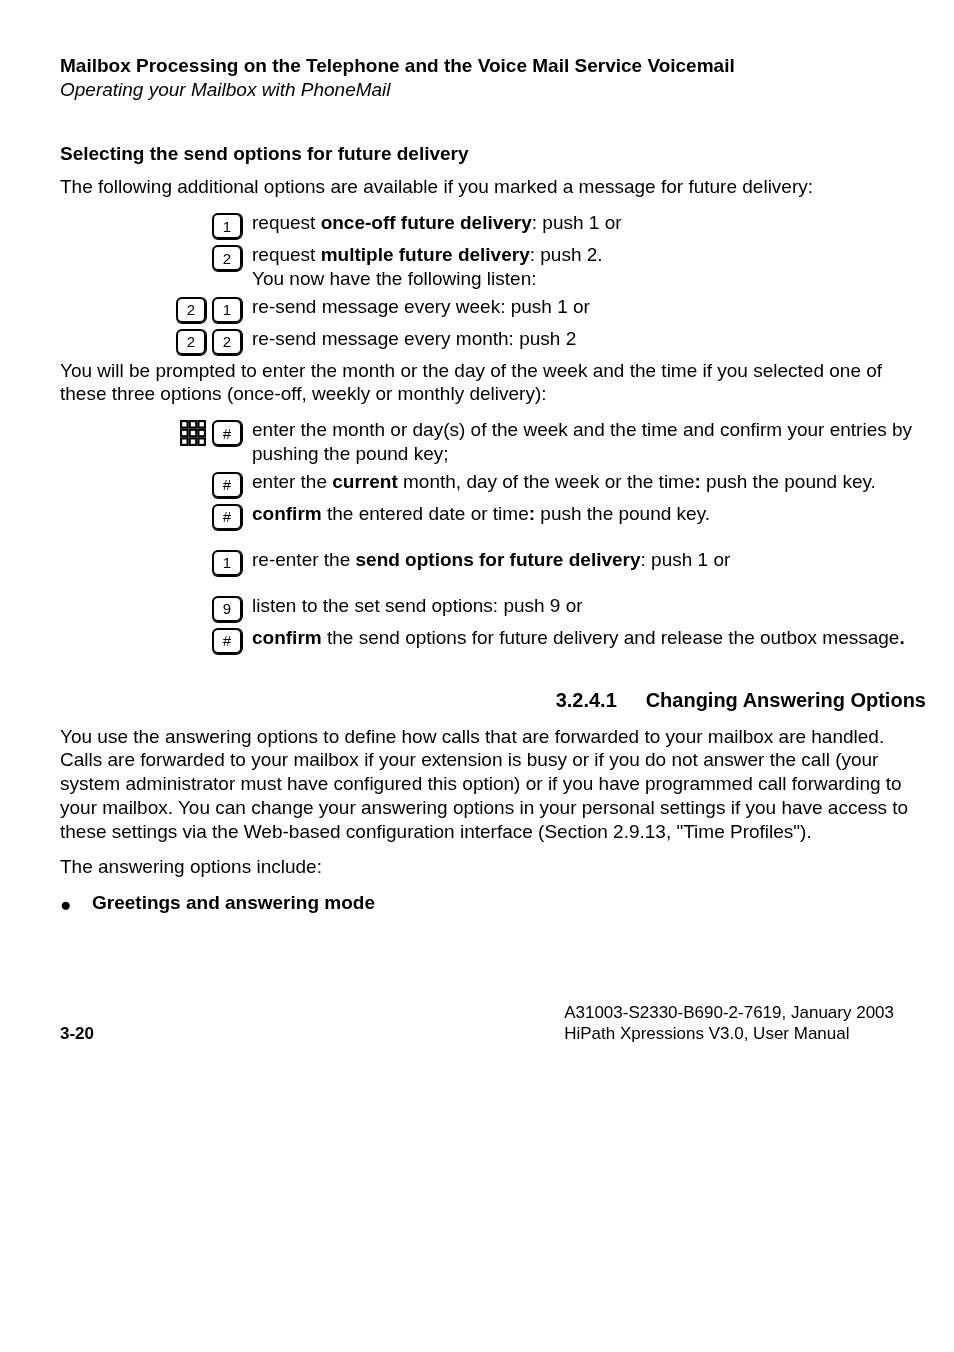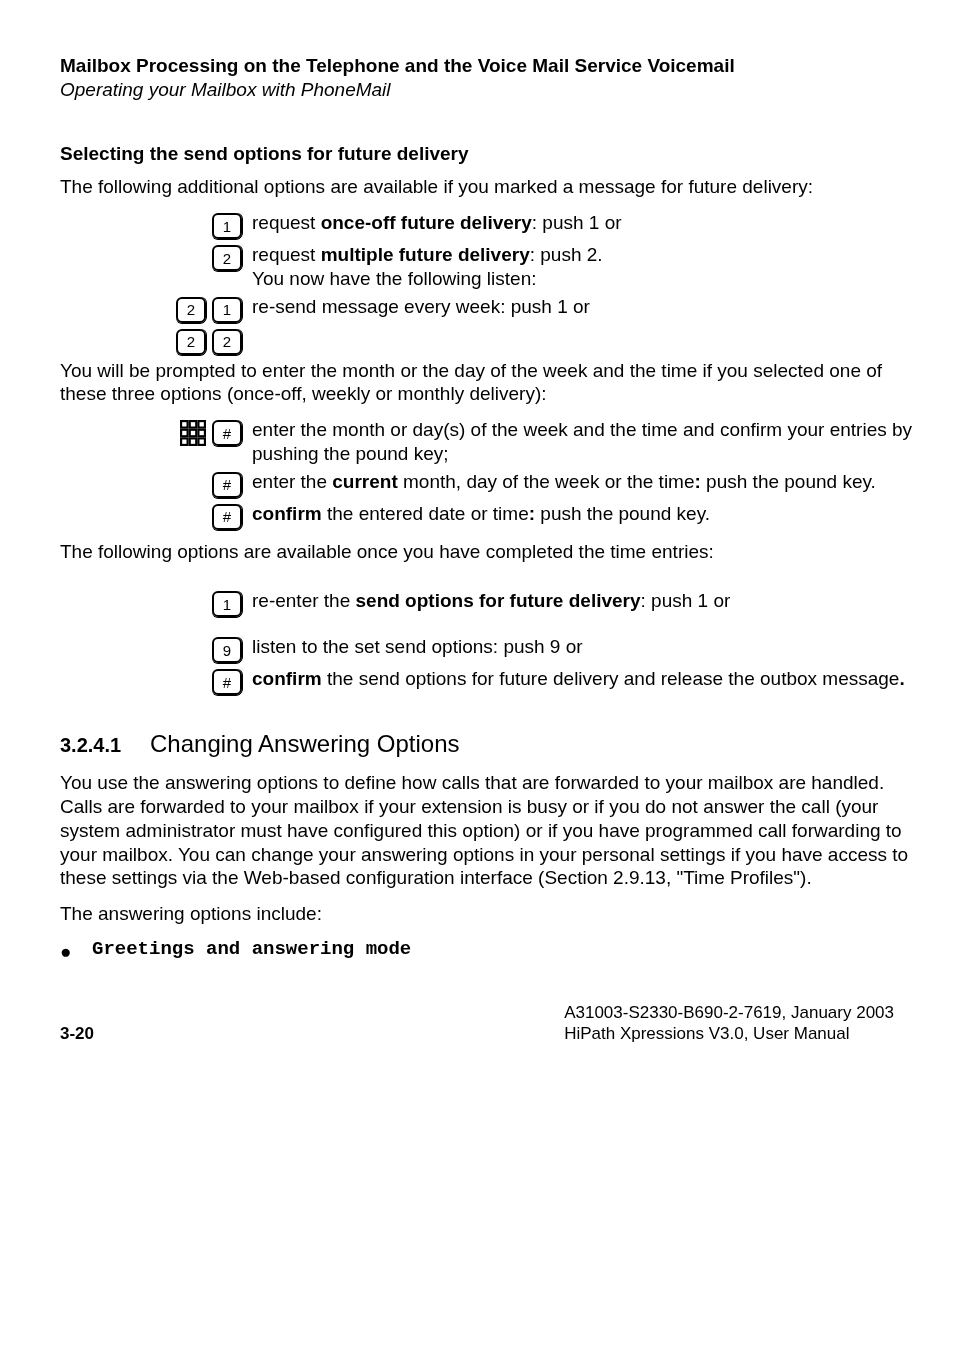--- a/index.html
+++ b/index.html
@@ -54,26 +54,26 @@
     box-shadow: 1px 0 0 #000, 0 1px 0 #000;
     position: relative;
   }
   .key-inner { position: relative; top: 0; }
   .keypad-icon {
     width: 26px;
     height: 26px;
     display: inline-block;
   }
   .keypad-icon svg { width: 100%; height: 100%; }
-  .sect-num-row { display:flex; align-items:baseline; margin-top: 34px; margin-bottom: 12px; }
+  .sect-num-row { display:flex; align-items:baseline; margin-top: 34px; margin-bottom: 12px; justify-content: flex-end; }
   .sect-num { font-weight: bold; width: 90px; flex:0 0 auto; font-size: 20px; }
-  .sect-title { font-weight: normal; font-size: 24px; }
+  .sect-title { font-weight: bold; font-size: 20px; }
   .bullet-row { display:flex; align-items:flex-start; margin-top:10px; }
   .bullet-dot { width: 32px; flex:0 0 auto; font-size: 19px; line-height:1; padding-top:4px;}
-  .bullet-body { flex:1 1 auto;font-family:Liberation Mono, monospace; }
+  .bullet-body { flex:1 1 auto; }
   .bold { font-weight: bold; }
   .footer {
     position: absolute;
     bottom: 40px;
     left: 60px;
     right: 60px;
     display: flex;
     justify-content: space-between;
     align-items: flex-end;
     font-size: 17px;
@@ -131,20 +131,21 @@
 
     <div class="row">
       <div class="keycol">
         <span class="key">
             <span class="key-inner">2</span>
           </span>
         <span class="key">
             <span class="key-inner">2</span>
           </span>
       </div>
+      <div class="txtcol">re-send message every month: push 2</div>
     </div>
 
   </div>
 
   <div class="para" style="margin-top:3px;">You will be prompted to enter the month or the day of the week and the time if you selected one of these three options (once-off, weekly or monthly delivery):</div>
 
   <div class="steps">
 
     <div class="row">
       <div class="keycol">
@@ -187,21 +188,20 @@
             <span class="key-inner">#</span>
           </span>
       </div>
       <div class="txtcol">
         <span class="bold">confirm</span><span> the entered date or time</span><span class="bold">:</span><span> push the pound key.</span>
       </div>
     </div>
 
   </div>
 
-  <div class="para" style="margin-top:10px;">The following options are available once you have completed the time entries:</div>
 
   <div class="spacer-sm"></div>
 
   <div class="steps">
 
     <div class="row">
       <div class="keycol">
         <span class="key">
             <span class="key-inner">1</span>
           </span>

